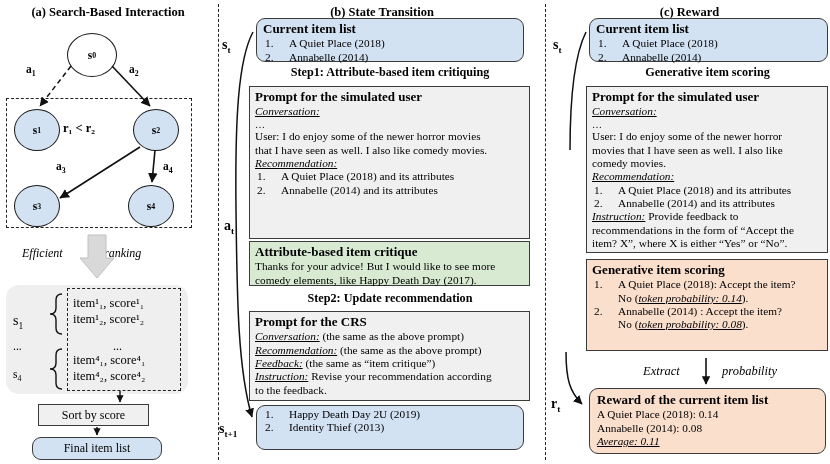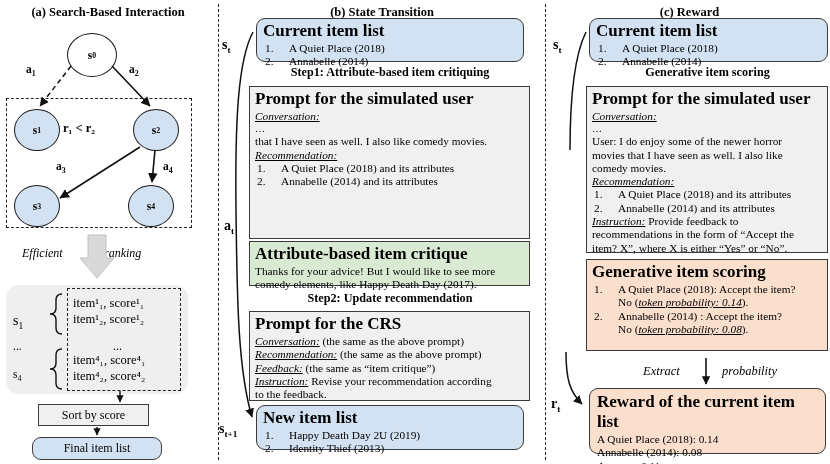--- a/index.html
+++ b/index.html
@@ -7,21 +7,21 @@
        -webkit-font-smoothing:antialiased;overflow:hidden;}
   #figure{position:relative;width:830px;height:464px;}
 
   .panel-title{font-weight:bold;font-size:12.5px;text-align:center;font-family:"Liberation Serif",serif;}
 
   
   .vsep{position:absolute;top:4px;bottom:4px;width:0;border-left:1.6px dashed #222;}
 
   
   .box{position:absolute;box-sizing:border-box;font-size:11.3px;line-height:1.18;}
-  .box .hdr{font-weight:bold;font-size:17px;display:block;margin-bottom:1px;}
+  .box .hdr{font-weight:bold;font-size:13px;display:block;margin-bottom:1px;}
   .sq{border:1.4px solid #3b3b3b;}
   .rounded{border:1.4px solid #3b3b3b;border-radius:9px;}
   .blue{background:#d3e2f2;}
   .grey{background:#f0f0f0;}
   .green{background:#d9ead3;}
   .orange{background:#fbdfcd;}
   .itu{font-style:italic;text-decoration:underline;}
 
   ol.numlist{margin:0;padding:0;list-style:none;}
   ol.numlist li{display:block;position:relative;padding-left:26px;}
@@ -148,20 +148,21 @@
       <li><span class="n">2.</span><span>Annabelle (2014)</span></li>
     </ol>
   </div>
 
   <div class="steplabel" style="left:248px;top:65px;width:284px;">Step1: Attribute-based item critiquing</div>
 
   <div class="box sq grey" style="left:249px;top:86px;width:281px;height:153px;padding:2px 5px;">
     <span class="hdr">Prompt for the simulated user</span>
     <div class="itu">Conversation:</div>
     <div style="font-size:10px;letter-spacing:1px;">…</div>
+    <div>User: I do enjoy some of the newer horror movies</div>
     <div>that I have seen as well. I also like comedy movies.</div>
     <div class="itu">Recommendation:</div>
     <ol class="numlist">
       <li><span class="n">1.</span><span>A Quiet Place (2018) and its attributes</span></li>
       <li><span class="n">2.</span><span>Annabelle (2014) and its attributes</span></li>
     </ol>
   </div>
 
   <div class="box sq green" style="left:249px;top:241px;width:281px;height:45px;padding:2px 5px;">
     <span class="hdr">Attribute-based item critique</span>
@@ -174,21 +175,20 @@
   <div class="box sq grey" style="left:249px;top:311px;width:281px;height:90px;padding:2px 5px;">
     <span class="hdr">Prompt for the CRS</span>
     <div><span class="itu">Conversation:</span><span> (the same as the above prompt)</span></div>
     <div><span class="itu">Recommendation:</span><span> (the same as the above prompt)</span></div>
     <div><span class="itu">Feedback:</span><span> (the same as “item critique”)</span></div>
     <div><span class="itu">Instruction:</span><span> Revise your recommendation according</span></div>
     <div>to the feedback.</div>
   </div>
 
   <div class="box rounded blue" style="left:256px;top:405px;width:268px;height:45px;padding:2px 6px;">
-    <span class="hdr">New item list</span>
     <ol class="numlist">
       <li><span class="n">1.</span><span>Happy Death Day 2U (2019)</span></li>
       <li><span class="n">2.</span><span>Identity Thief (2013)</span></li>
     </ol>
   </div>
 
   <div class="panel-title" style="position:absolute;left:549px;top:5px;width:281px;">(c) Reward</div>
 
   <div class="sym" style="left:553px;top:37px;font-size:14px;">
     <span>s</span><sub>t</sub>

